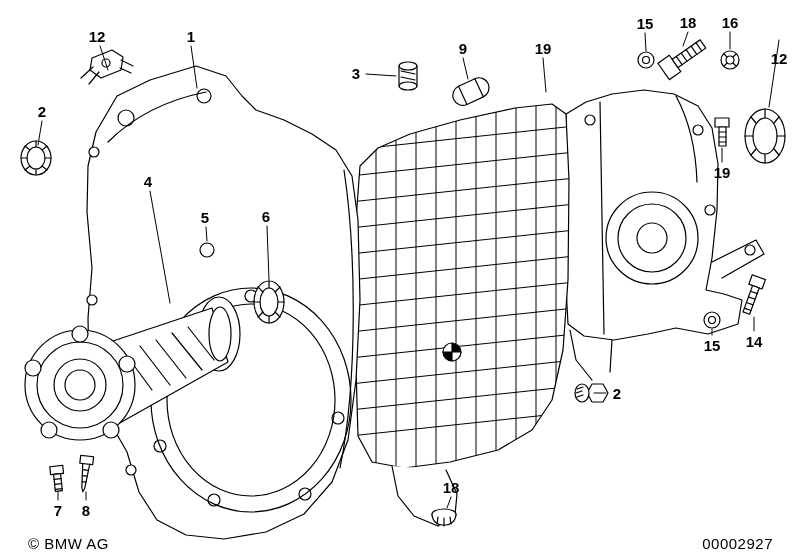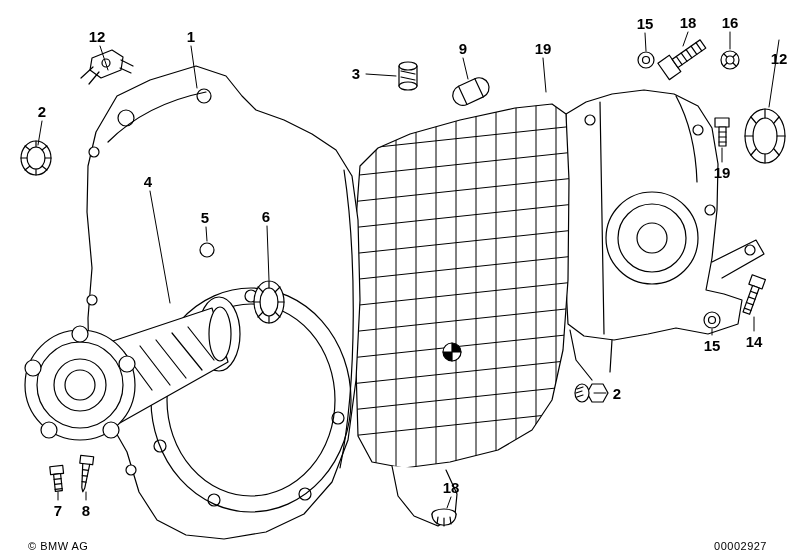--- a/index.html
+++ b/index.html
@@ -16,26 +16,26 @@
     position: absolute;
     transform: translate(-50%, -50%);
     font-size: 15px;
     font-weight: 700;
     color: #000;
     line-height: 1;
     user-select: none;
   }
   .footer-text {
     position: absolute;
-    font-size: 11px;
+    font-size: 15px;
     color: #000;
     letter-spacing: 0.5px;
   }
   #copyright { left: 28px; bottom: 7px; }
-  #docnumber { right: 32px; bottom: 7px; }
+  #docnumber { right: 26px; bottom: 7px; }
 </style>
 </head>
 <body>
 
 <div id="stage">
 
   <svg id="diagram-svg" width="799" height="559" viewBox="0 0 799 559">
     <defs>
       <clipPath id="caseClip">
         <path d="M 360,166 L 378,148 L 410,134 L 460,120 L 515,108 L 552,104 L 566,114 L 569,180 L 568,280 L 563,350 L 552,400 L 532,430 L 498,450 L 450,462 L 404,468 L 372,462 L 358,436 L 354,300 L 356,220 Z"></path>

